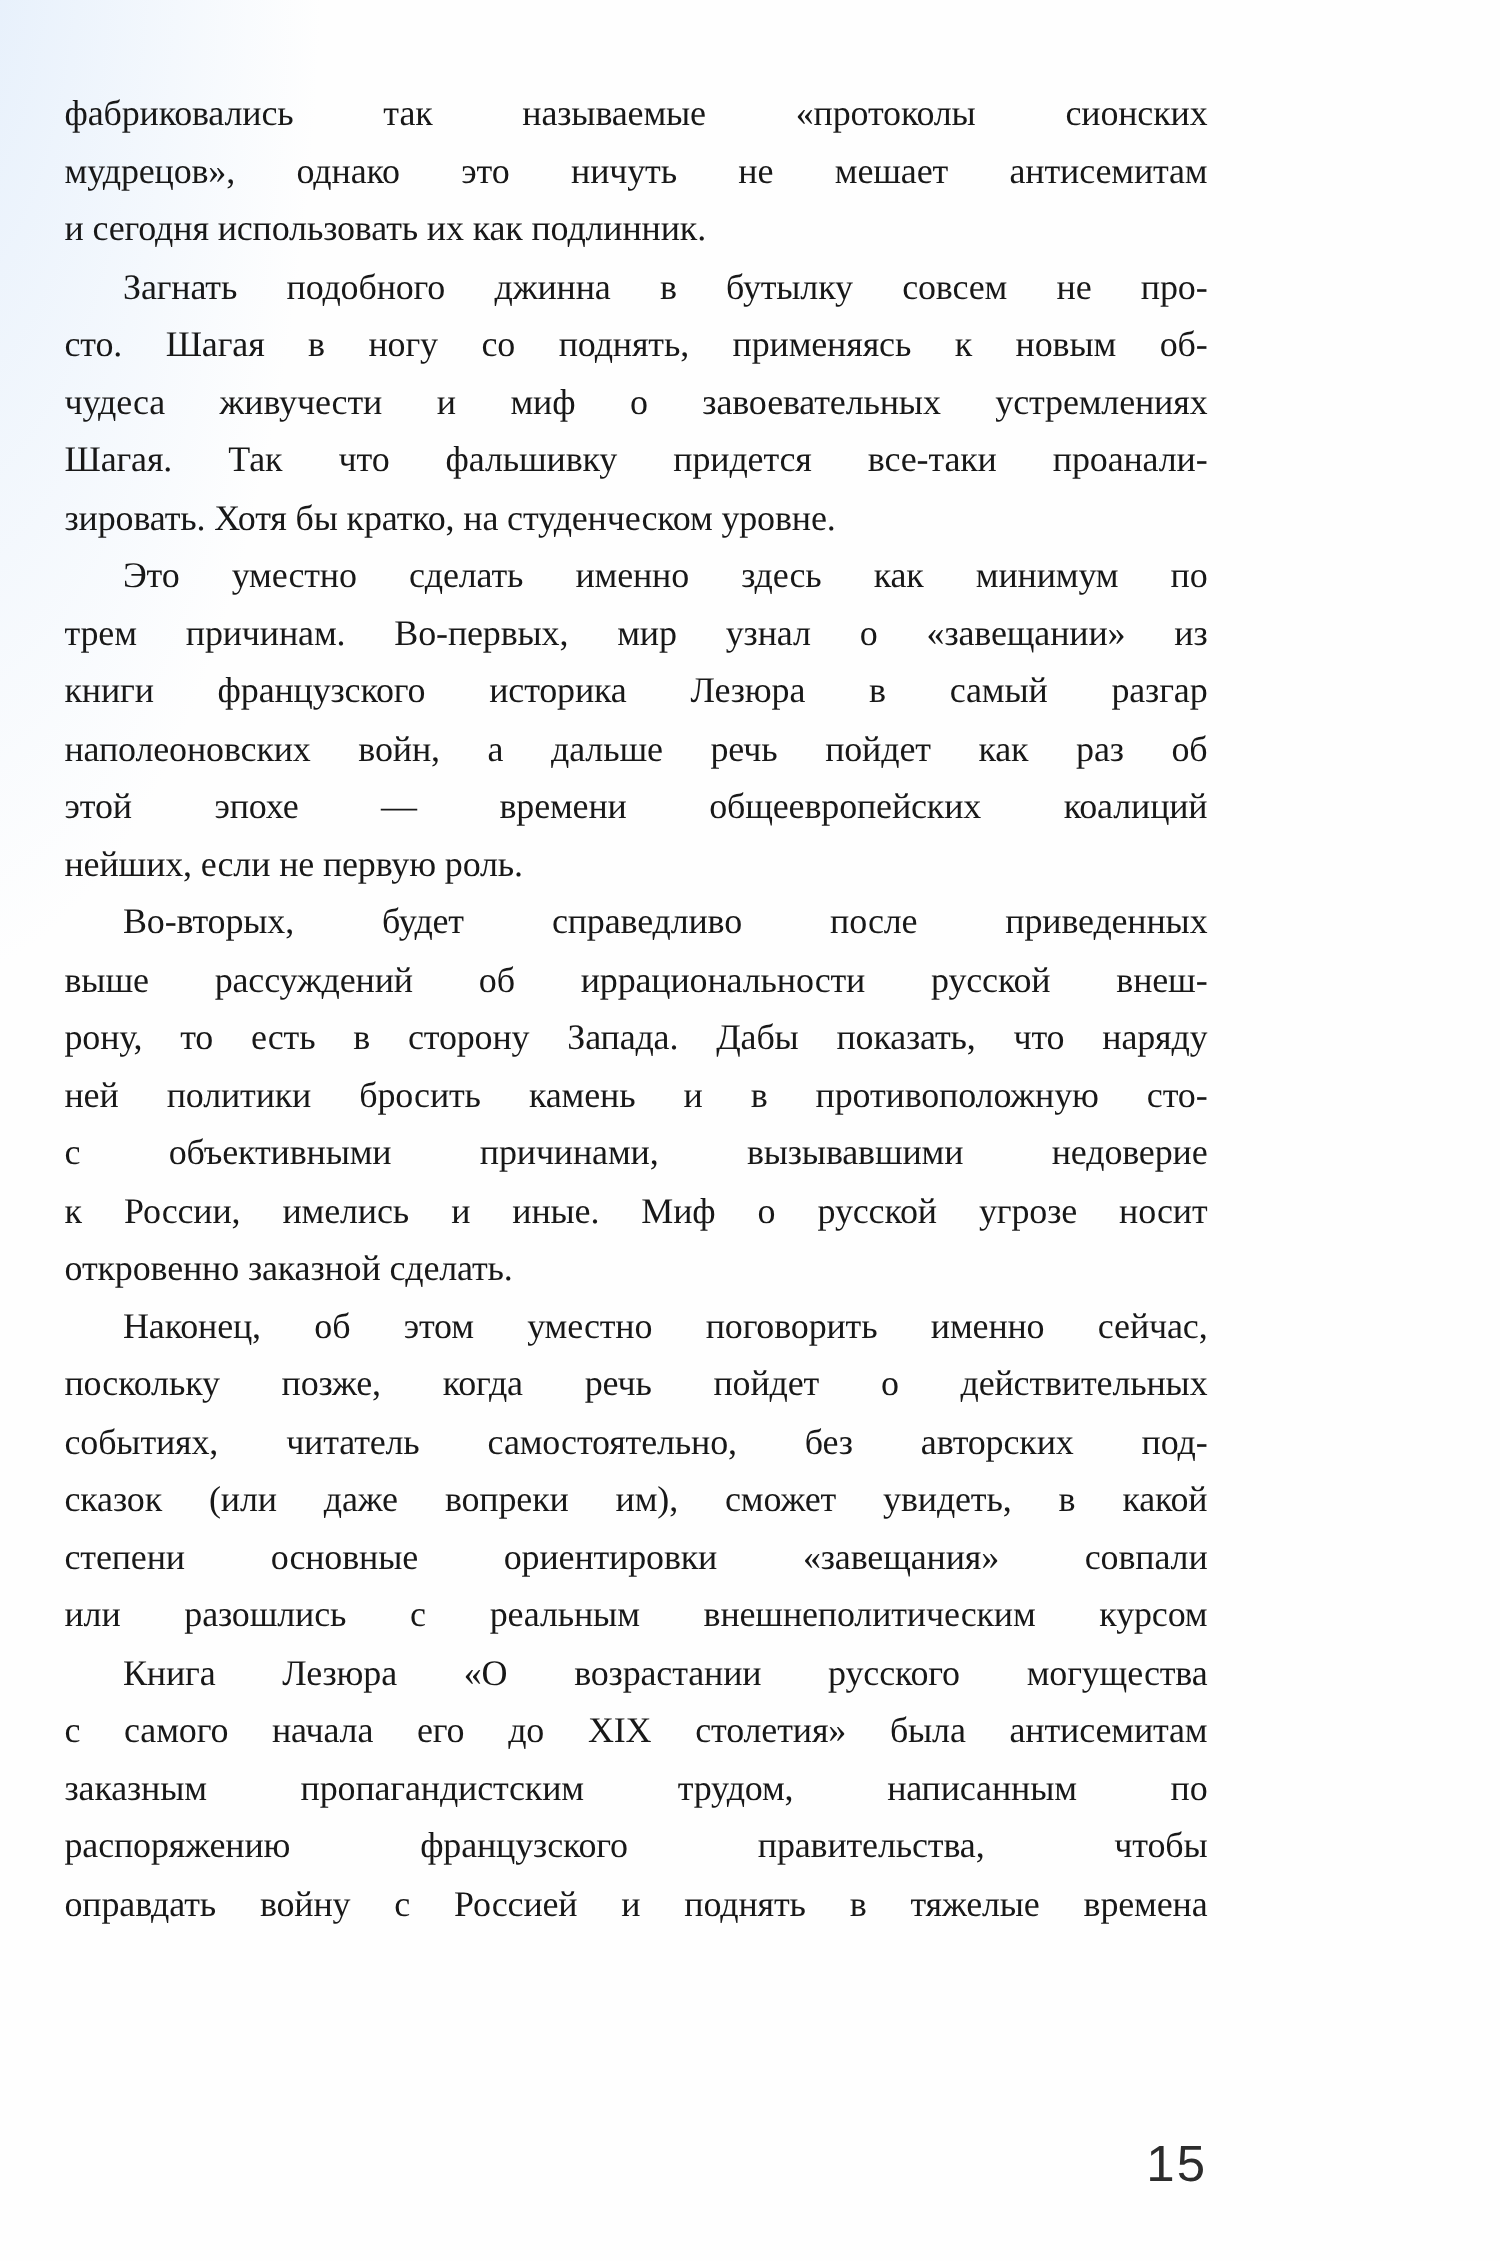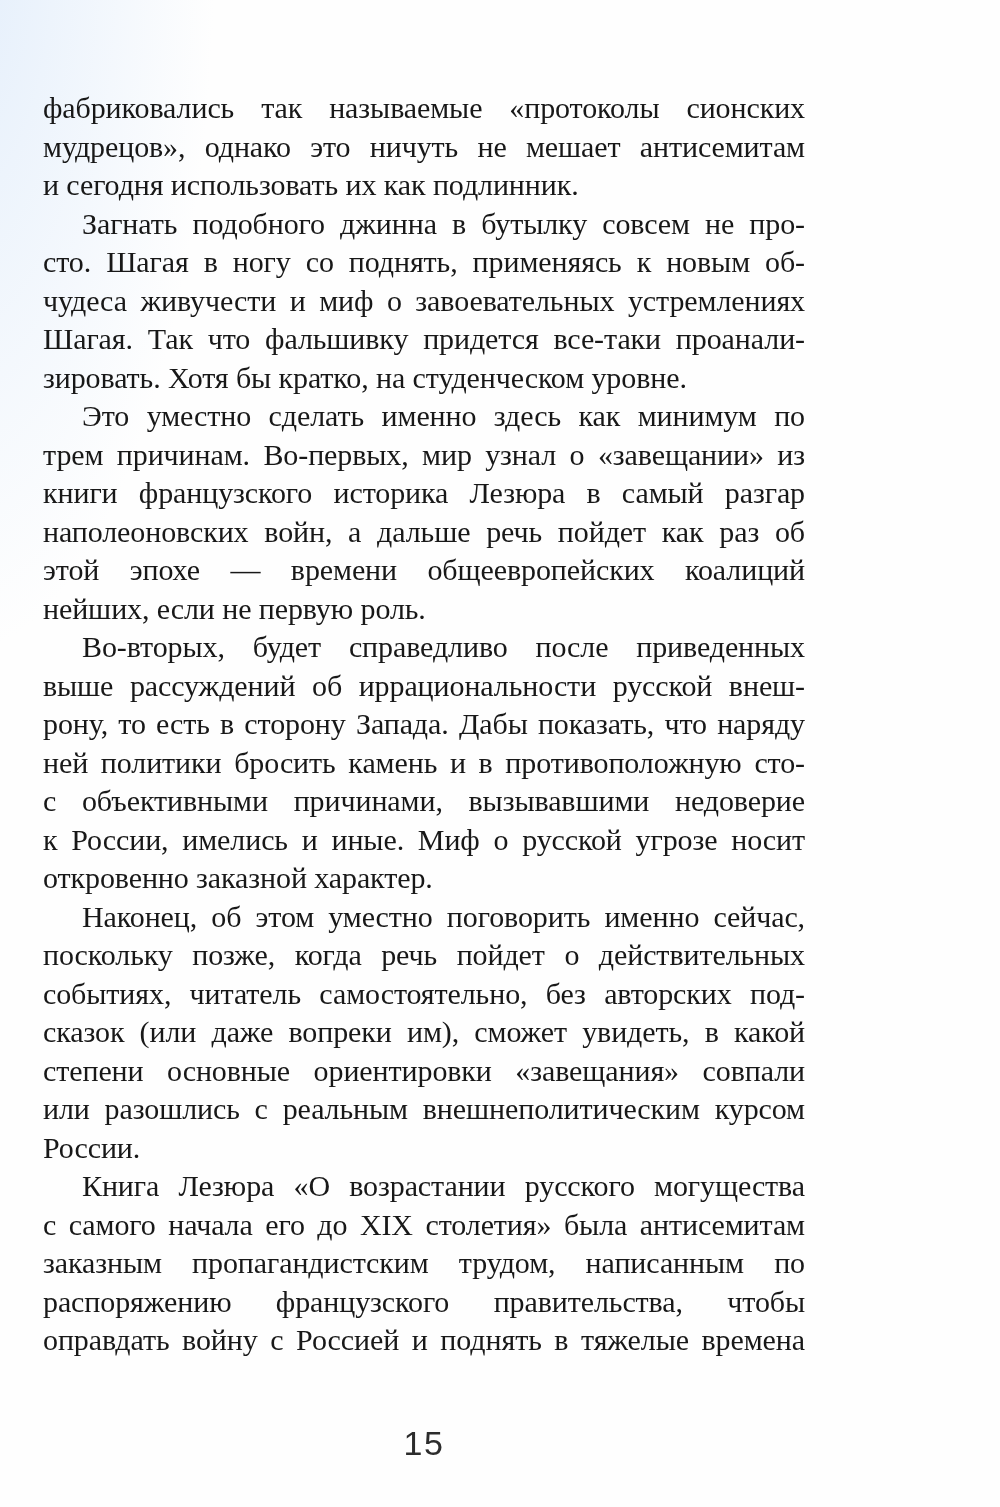--- a/index.html
+++ b/index.html
@@ -21,43 +21,42 @@
     background:
       radial-gradient(ellipse 340px 950px at -40px -60px, #e3eefb 0%, rgba(255,255,255,0) 75%),
       linear-gradient(#fefefe, #fefefe);
   }
   .text-column {
     position: absolute;
     left: 43px;
     top: 57px;
     width: 762px;
     color: #181818;
-    font-size: 30px;
+    font-size: 24px;
     line-height: 38.5px;
     letter-spacing: -0.1px;
-    margin-top: 32px;
   }
   .line {
     height: 38.5px;
     overflow: hidden;
     text-align: justify;
     text-align-last: justify;
   }
   .line.para-end {
     text-align-last: left;
   }
   .line.indent {
     text-indent: 39px;
   }
   .folio {
     position: absolute;
     left: 43px;
     top: 1424px;
     width: 762px;
-    text-align: center;
+    text-align: right;
     font-family: "Liberation Sans", sans-serif;
     font-weight: 300;
     font-size: 34px;
     letter-spacing: 1.5px;
     color: #2c2c2c;
   }
 </style>
 </head>
 <body>
 
@@ -76,28 +75,27 @@
       <div class="line">книги французского историка Лезюра в самый разгар</div>
       <div class="line">наполеоновских войн, а дальше речь пойдет как раз об</div>
       <div class="line">этой эпохе — времени общеевропейских коалиций</div>
       <div class="line para-end">нейших, если не первую роль.</div>
       <div class="line indent">Во-вторых, будет справедливо после приведенных</div>
       <div class="line">выше рассуждений об иррациональности русской внеш-</div>
       <div class="line">рону, то есть в сторону Запада. Дабы показать, что наряду</div>
       <div class="line">ней политики бросить камень и в противоположную сто-</div>
       <div class="line">с объективными причинами, вызывавшими недоверие</div>
       <div class="line">к России, имелись и иные. Миф о русской угрозе носит</div>
-      <div class="line para-end">откровенно заказной характер.</div>
+      <div class="line para-end">откровенно заказной сделать.</div>
       <div class="line indent">Наконец, об этом уместно поговорить именно сейчас,</div>
       <div class="line">поскольку позже, когда речь пойдет о действительных</div>
       <div class="line">событиях, читатель самостоятельно, без авторских под-</div>
       <div class="line">сказок (или даже вопреки им), сможет увидеть, в какой</div>
       <div class="line">степени основные ориентировки «завещания» совпали</div>
       <div class="line">или разошлись с реальным внешнеполитическим курсом</div>
-      <div class="line para-end">России.</div>
       <div class="line indent">Книга Лезюра «О возрастании русского могущества</div>
       <div class="line">с самого начала его до XIX столетия» была антисемитам</div>
       <div class="line">заказным пропагандистским трудом, написанным по</div>
       <div class="line">распоряжению французского правительства, чтобы</div>
       <div class="line">оправдать войну с Россией и поднять в тяжелые времена</div>
     </div>
   <div class="folio">15</div>
 </div>
 
 </body></html>

